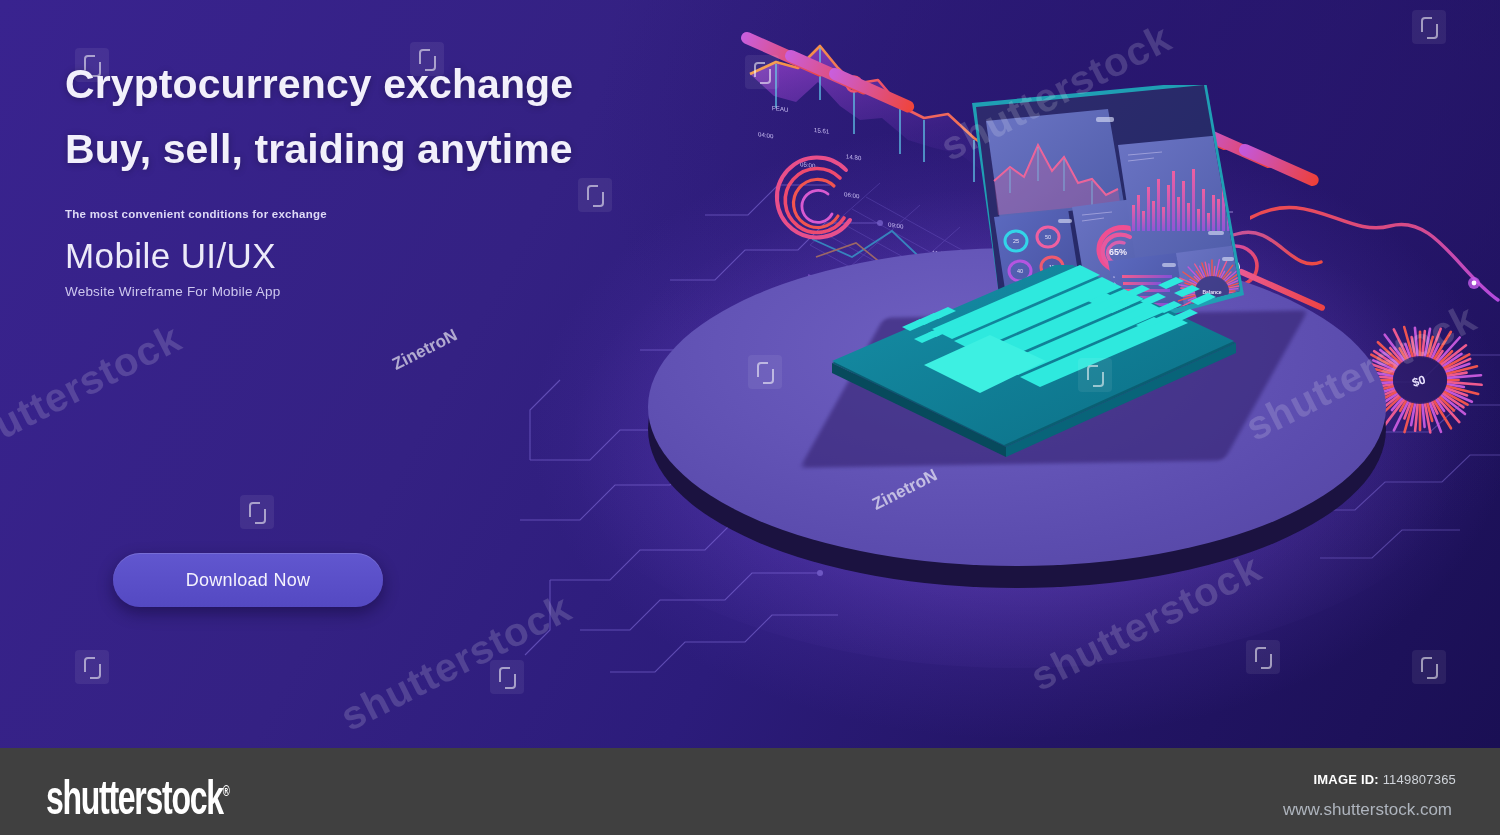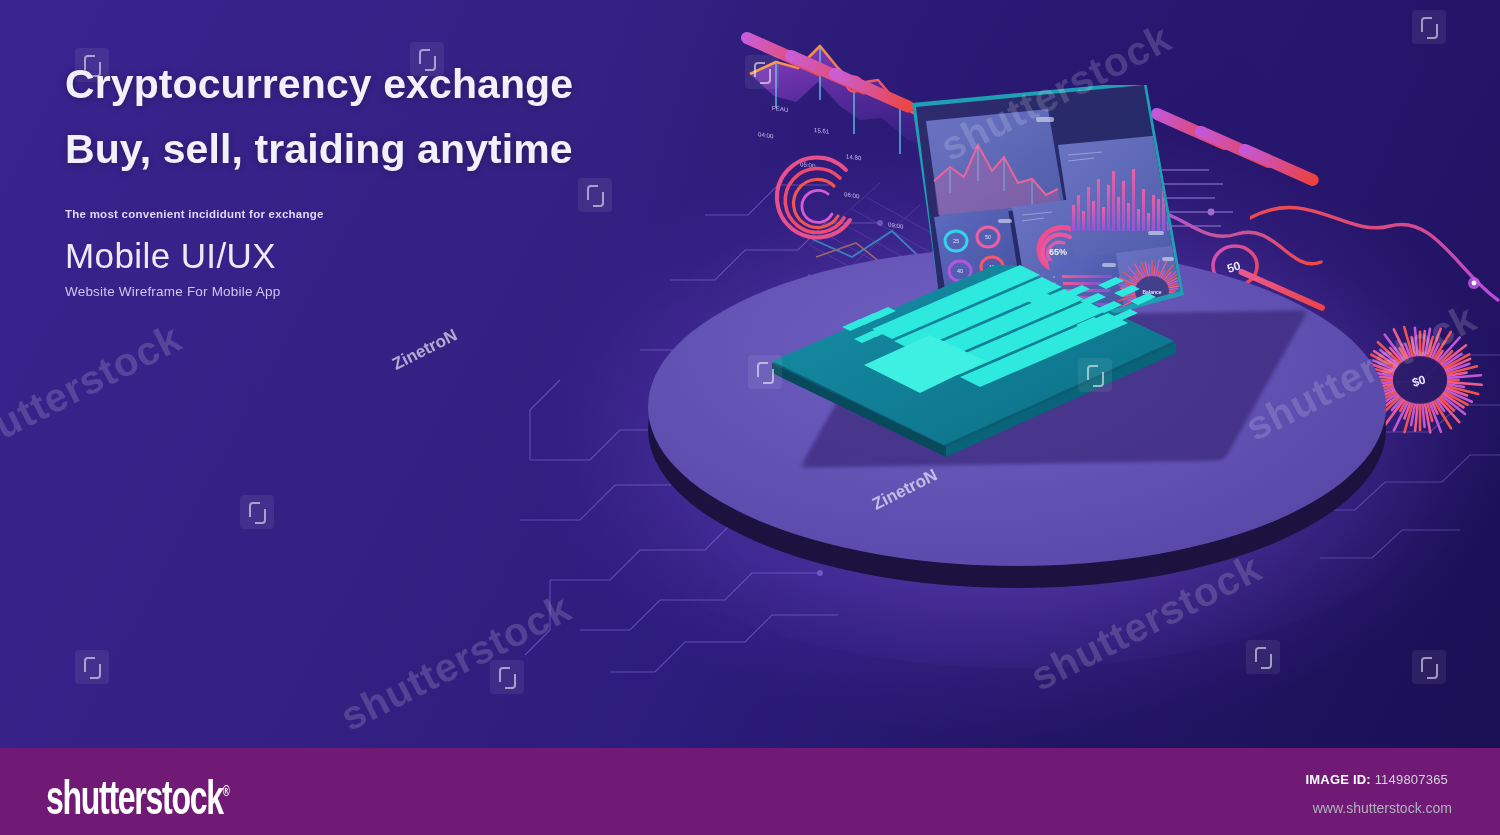--- a/index.html
+++ b/index.html
@@ -66,21 +66,21 @@
     background:radial-gradient(ellipse at 50% 55%, rgba(150,105,245,.32) 0%, rgba(120,80,220,0) 66%);
   }
   #podium .shadow {
     position:absolute; left:196px; top:66px; width:420px; height:150px;
     background:rgba(46,28,104,.55);
     transform:skewX(-30deg) rotate(-1deg);
     border-radius:6px; filter:blur(2px);
   }
 
   
-  #laptop { position:absolute; left:764px; top:85px; width:420px; height:360px; }
+  #laptop { position:absolute; left:824px; top:85px; width:420px; height:360px; }
 
   
   .float { position:absolute; }
 
   
   .wm {
     position:absolute; color:rgba(255,255,255,.16);
     font-size:40px; font-weight:700; letter-spacing:1px;
     transform:rotate(-27deg); pointer-events:none; user-select:none;
     white-space:nowrap;
@@ -97,32 +97,32 @@
   .sbadge::before, .sbadge::after {
     content:""; position:absolute; width:9px; height:13px;
     border:2.6px solid rgba(255,255,255,.55);
   }
   .sbadge::before { left:9px;  top:7px;  border-right:none; border-bottom:none; border-radius:4px 0 0 0; }
   .sbadge::after  { left:15px; top:14px; border-left:none;  border-top:none;    border-radius:0 0 4px 0; }
 
   
   #footer {
     position:absolute; left:0; top:748px; width:1500px; height:87px;
-    background:#701a75;
+    background:#404040;
   }
   #sslogo {
     position:absolute; left:46px; top:22px;
     font-size:40px; font-weight:700; color:#fff;
     font-family:"Liberation Sans", sans-serif;
     letter-spacing:-1.6px; transform:scaleX(.80) scaleY(1.22); transform-origin:left top;
   }
   #sslogo sup { font-size:12px; vertical-align:super; letter-spacing:0; }
-  #img-id { position:absolute; right:52px; top:24px; font-size:13px; color:#cfd3d9; letter-spacing:.2px; }
+  #img-id { position:absolute; right:44px; top:24px; font-size:13px; color:#cfd3d9; letter-spacing:.2px; }
   #img-id b { color:#fff; font-weight:700; }
-  #ss-url { position:absolute; right:48px; top:52px; font-size:14px; color:#aeb4bd; }
+  #ss-url { position:absolute; right:48px; top:52px; font-size:17px; color:#aeb4bd; }
 </style>
 </head>
 <body>
 
 <div id="stage">
 
   <svg class="circuit" style="left:520px; top:160px; width:420px; height:520px;" viewBox="0 0 420 520">
     <polyline points="10,300 70,300 100,270 170,270 200,240 260,240"></polyline>
     <polyline points="0,360 60,360 95,325 150,325 178,297 250,297"></polyline>
     <polyline points="30,420 90,420 120,390 185,390 215,360 285,360"></polyline>
@@ -653,26 +653,27 @@
   <div class="sbadge" style="left:1078px; top:358px;"></div>
   <div class="sbadge" style="left:1412px; top:10px;"></div>
   <div class="sbadge" style="left:1246px; top:640px;"></div>
   <div class="sbadge" style="left:1412px; top:650px;"></div>
   <div class="sbadge" style="left:75px;  top:650px;"></div>
   <div class="sbadge" style="left:490px; top:660px;"></div>
 
   <div id="copy">
     <div class="h1">Cryptocurrency exchange</div>
     <div class="h1">Buy, sell, traiding anytime</div>
-    <div class="sub1">The most convenient incididunt for exchange</div>
+    <div class="sub1">The most convenient conditions for exchange</div>
 
     <div class="about-title">Mobile  UI/UX</div>
     <div class="about-sub">Website Wireframe For Mobile App</div>
   </div>
 
+  <button id="dl-btn">Download Now</button>
 </div>
 
 <div id="footer">
   <div id="sslogo">
     <span>shutterstock</span><sup>®</sup>
   </div>
   <div id="img-id">
     <b>IMAGE ID:</b>
     <span>1149807365</span>
   </div>

